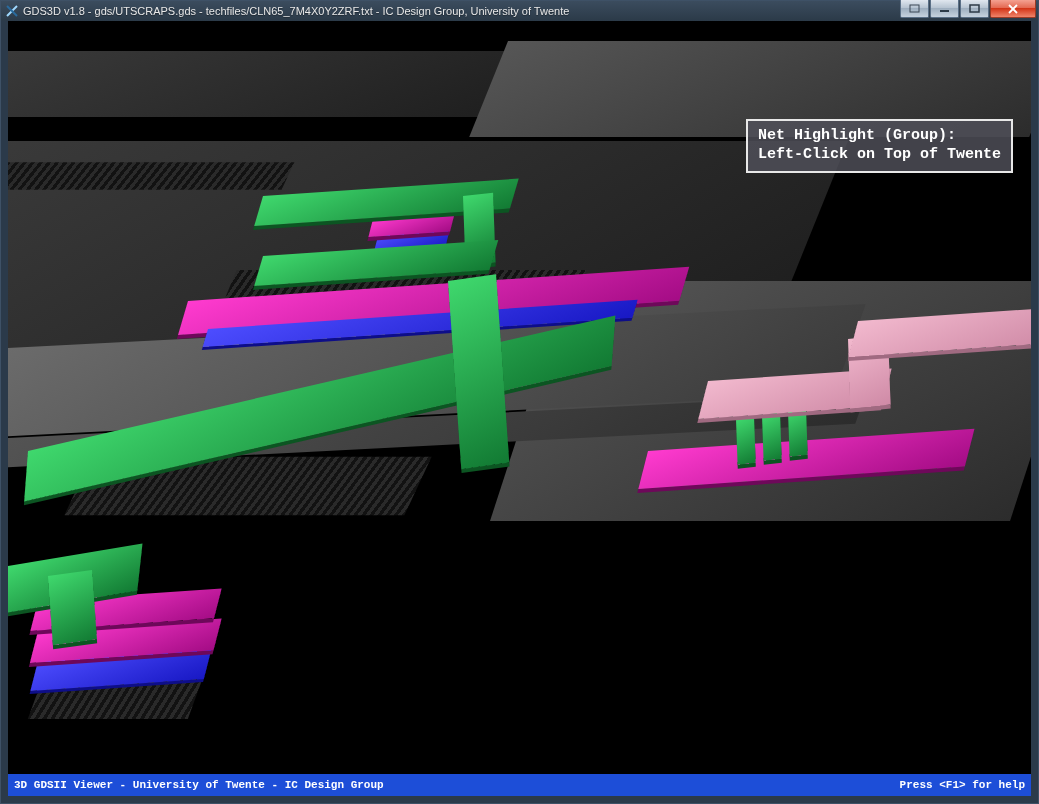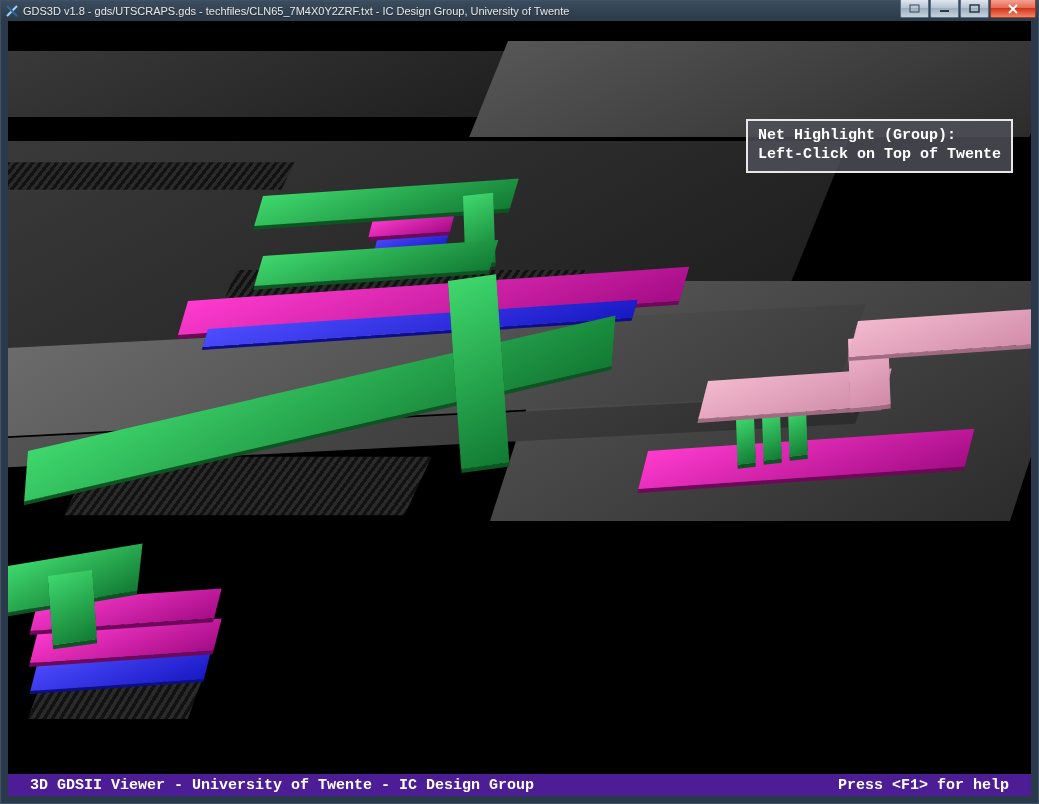--- a/index.html
+++ b/index.html
@@ -42,22 +42,22 @@
   .hint-box {
     position: absolute; top: 98px; right: 18px;
     border: 2px solid #e8e8e8; background: rgba(80,80,90,0.82);
     color: #fff; font-family: "Courier New", monospace; font-size: 15px; font-weight: bold;
     padding: 6px 10px; line-height: 1.25; white-space: nowrap;
   }
 
   
   .statusbar {
     position: absolute; left: 0; right: 0; bottom: 0; height: 22px;
-    background: #4c1d95; display: flex; justify-content: space-between; align-items: center;
-    padding: 0 22px; color: #fff; font-family: "Courier New", monospace; font-size: 15px; font-weight: bold;
+    background: #1d4ed8; display: flex; justify-content: space-between; align-items: center;
+    padding: 0 6px; color: #fff; font-family: "Courier New", monospace; font-size: 11px; font-weight: bold;
   }
 
   
   .scene { position: absolute; inset: 0; }
   .scene .block { position: absolute; transform-origin: left top; }
   .block.dark1 { background: linear-gradient(135deg, #3b3b3b, #1d1d1d); }
   .block.dark2 { background: linear-gradient(135deg, #565656, #2c2c2c); }
   .block.dark3 { background: linear-gradient(135deg, #6e6e6e, #3a3a3a); }
   .block.green { background: linear-gradient(160deg, #3fd86d, #127a33); box-shadow: 0 4px 0 #0c5522; }
   .block.magenta { background: linear-gradient(160deg, #ff3bcf, #a40c85); box-shadow: 0 4px 0 #6e085a; }

